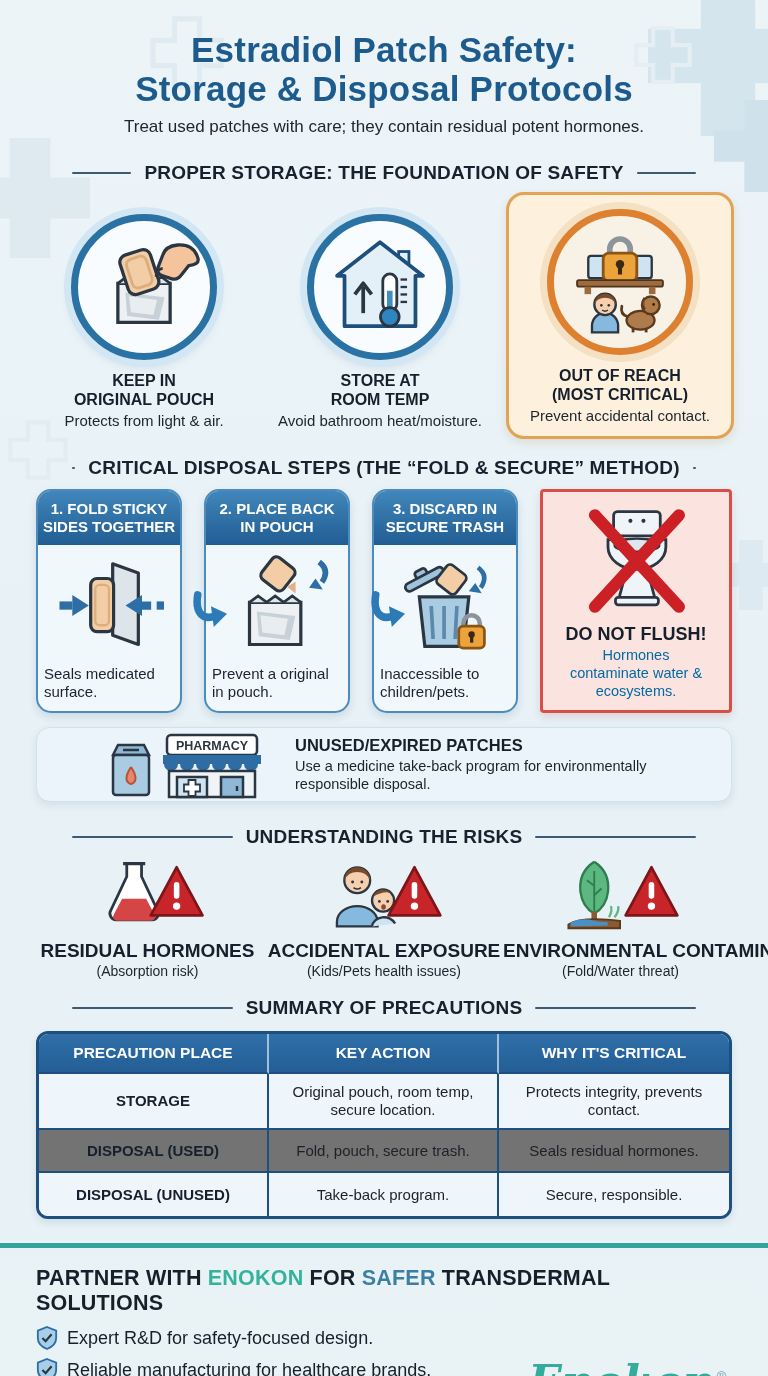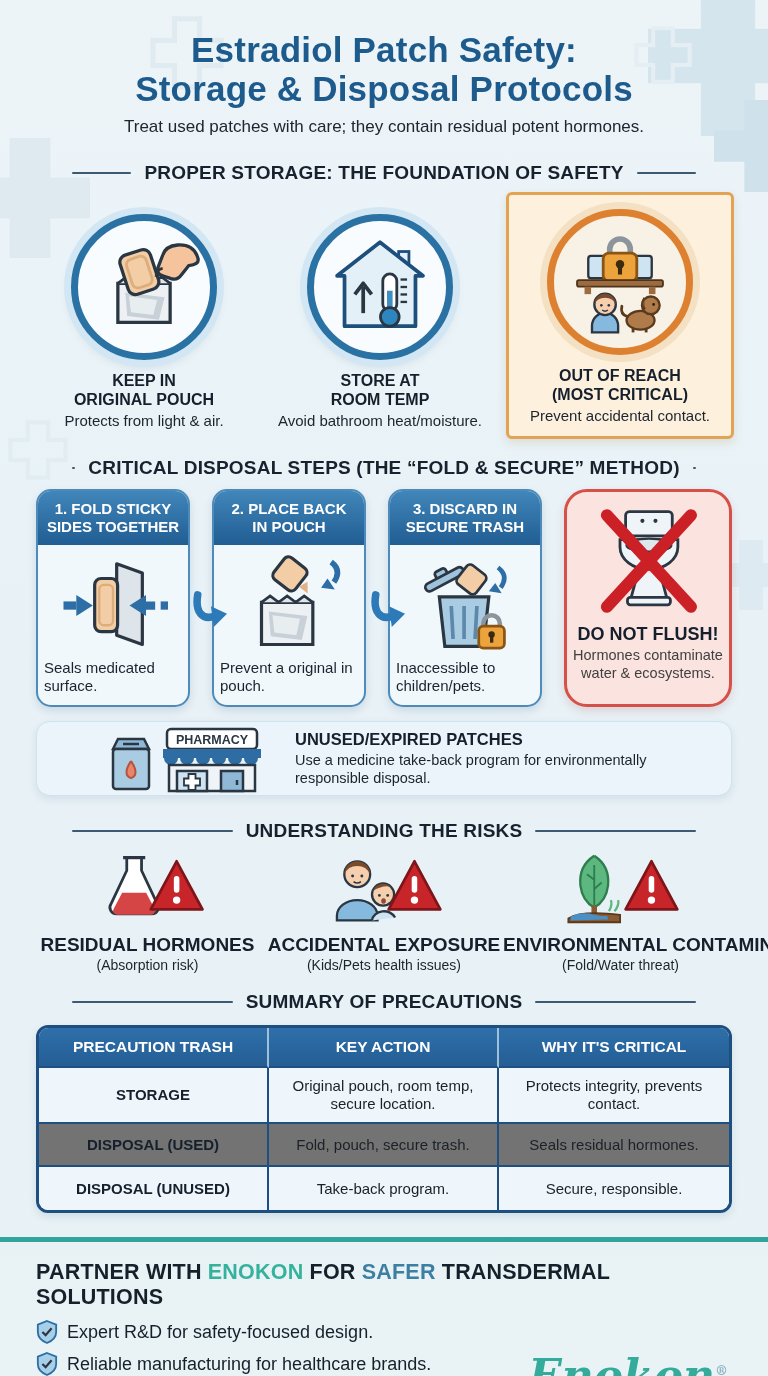--- a/index.html
+++ b/index.html
@@ -23,43 +23,43 @@
   .sec-head .line { flex:1; height:2px; background:#3d5a74; border-radius:2px; }
   .sec-head .txt { font-size:19px; font-weight:800; color:#18222e; letter-spacing:.2px; white-space:nowrap; }
 
   
   .storage-row { display:flex; justify-content:space-between; align-items:flex-start; margin:8px 34px 0 34px; }
   .storage-item { width:220px; text-align:center; margin-top:22px; }
   .ring { width:146px; height:146px; margin:0 auto; border-radius:50%;
           border:7px solid #2a72a3; background:#f9fcfe;
           box-shadow:0 0 0 7px #d2e7f3, 0 5px 12px rgba(25,70,110,.18);
           display:flex; align-items:center; justify-content:center; }
-  .storage-card { width:228px; background:#fdf1de; border:3px solid #e2a355; border-radius:6px;
+  .storage-card { width:228px; background:#fdf1de; border:3px solid #e2a355; border-radius:18px;
                   padding:14px 10px 12px 10px; text-align:center;
                   box-shadow:0 4px 10px rgba(150,100,30,.15); }
   .storage-card .ring { border-color:#dd8030; box-shadow:0 0 0 7px #f4e0c2; background:#f7f1e6; }
   .stor-title { margin-top:12px; font-size:16px; font-weight:800; line-height:1.18; color:#16202c; }
   .stor-cap { margin-top:2px; font-size:15px; color:#1c242e; }
 
   
   .disposal-wrap { position:relative; margin:10px 36px 0 36px; }
   .disposal-row { display:flex; gap:22px; }
   .step-card { flex:1; background:#f1f8fc; border:2px solid #4d8cba; border-radius:15px;
                overflow:hidden; display:flex; flex-direction:column;
                box-shadow:0 4px 9px rgba(25,70,110,.14); }
   .step-head { background:linear-gradient(180deg,#4186ba,#205d93); color:#fff; text-align:center;
                font-weight:800; font-size:15px; line-height:1.2; padding:9px 4px; }
   .step-body { flex:1; display:flex; flex-direction:column; align-items:center; justify-content:space-between;
                padding:8px 6px 10px 6px; }
   .step-cap { font-size:15px; line-height:1.2; color:#1b232d; font-weight:500; }
-  .flush-card { flex:1; background:#fbe4e0; border:3px solid #d65048; border-radius:23px;
-                display:flex; flex-direction:column; align-items:center; padding:10px 6px;
+  .flush-card { flex:1; background:#fbe4e0; border:3px solid #d65048; border-radius:4px;
+                display:flex; flex-direction:column; align-items:center; padding:10px 22px;
                 box-shadow:0 4px 9px rgba(150,40,40,.15); }
   .flush-title { font-size:18px; font-weight:800; color:#16202c; margin-top:4px; }
-  .flush-cap { font-size:14.5px; text-align:center; line-height:1.22; margin-top:2px; color:#404040; font-weight:500; }
+  .flush-cap { font-size:14.5px; text-align:center; line-height:1.22; margin-top:2px; color:#0369a1; font-weight:500; }
   .flow-arrow { position:absolute; top:100px; width:34px; height:42px; }
 
   
   .banner { display:flex; align-items:center; gap:14px; margin:14px 36px 0 36px;
             background:#ebf4fa; border:1px solid #d0e2ee; border-radius:14px;
             padding:8px 14px 8px 90px; min-height:74px;
             box-shadow:0 3px 8px rgba(25,70,110,.10); }
   .banner-text .b-title { font-size:16.5px; font-weight:800; color:#16202c; }
   .banner-text .b-body { font-size:14.5px; margin-top:2px; line-height:1.25; max-width:430px; color:#1b232d; }
 
@@ -415,21 +415,21 @@
       </div>
     </div>
 
     <div class="sec-head" style="margin-top:18px">
       <div class="line"></div>
       <div class="txt">SUMMARY OF PRECAUTIONS</div>
       <div class="line"></div>
     </div>
 
     <div class="ptable">
-      <div class="cell hcell">PRECAUTION TRASH</div>
+      <div class="cell hcell">PRECAUTION PLACE</div>
       <div class="cell hcell">KEY ACTION</div>
       <div class="cell hcell last">WHY IT'S CRITICAL</div>
 
       <div class="cell r1 rowhead">STORAGE</div>
       <div class="cell r1">Original pouch, room temp, secure location.</div>
       <div class="cell r1 last">Protects integrity, prevents contact.</div>
 
       <div class="cell r2 rowhead">DISPOSAL (USED)</div>
       <div class="cell r2">Fold, pouch, secure trash.</div>
       <div class="cell r2 last">Seals residual hormones.</div>

